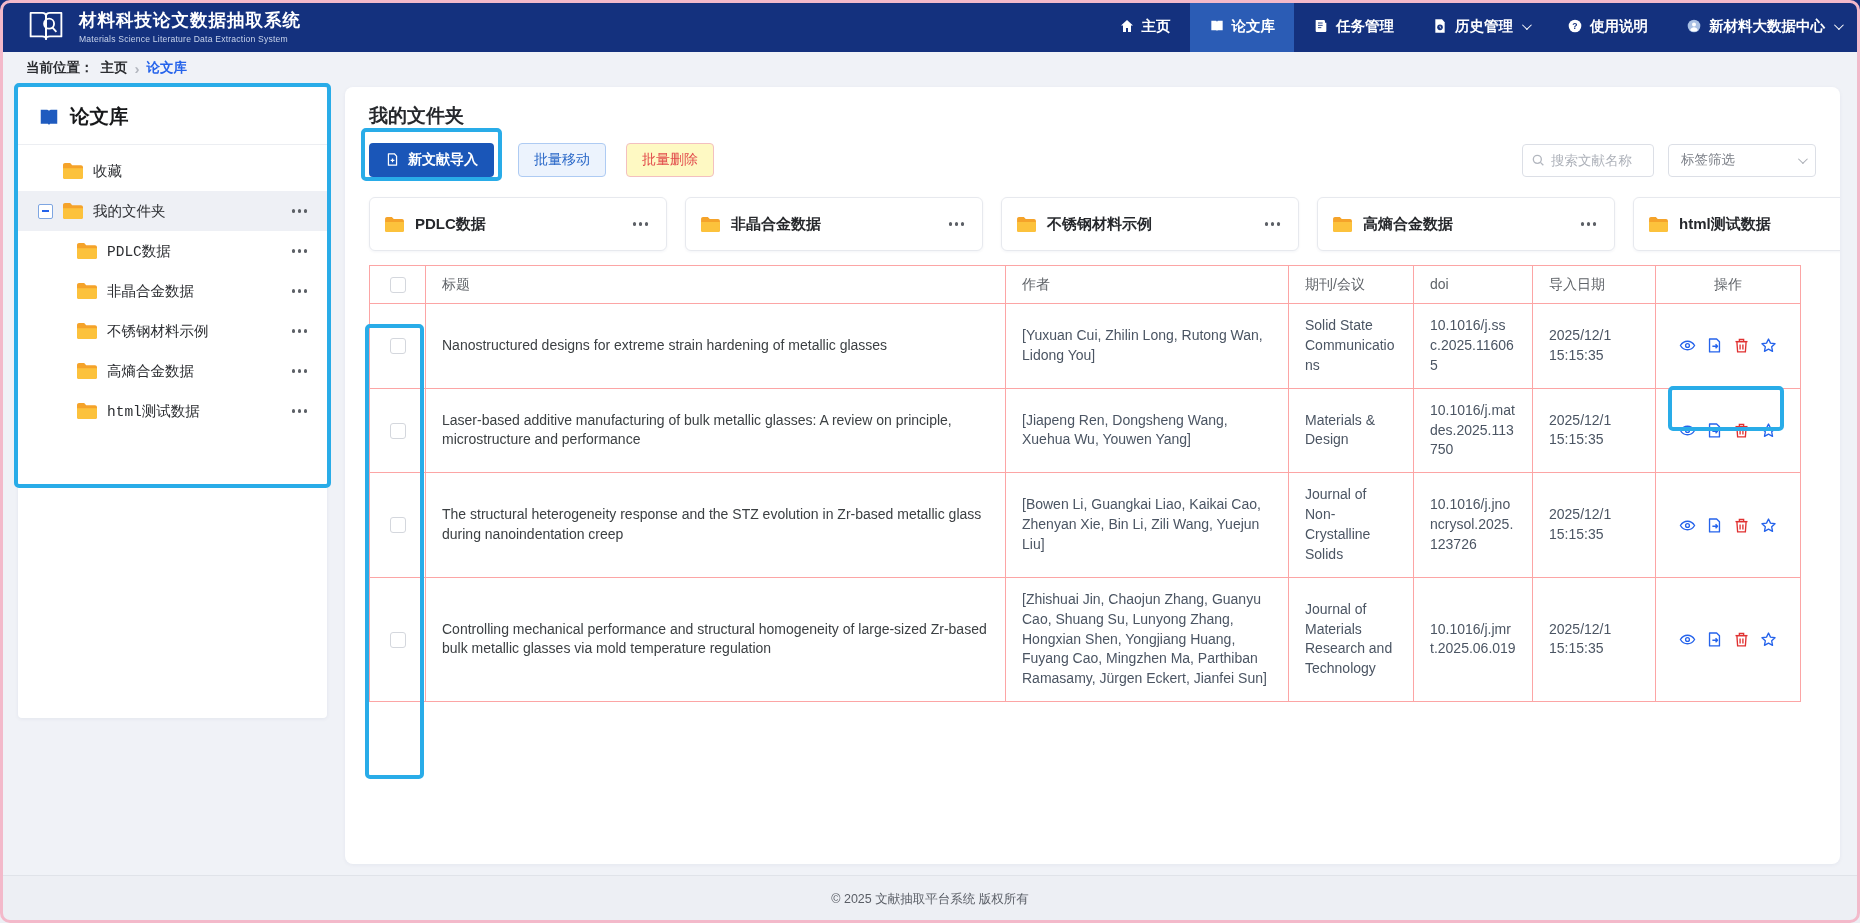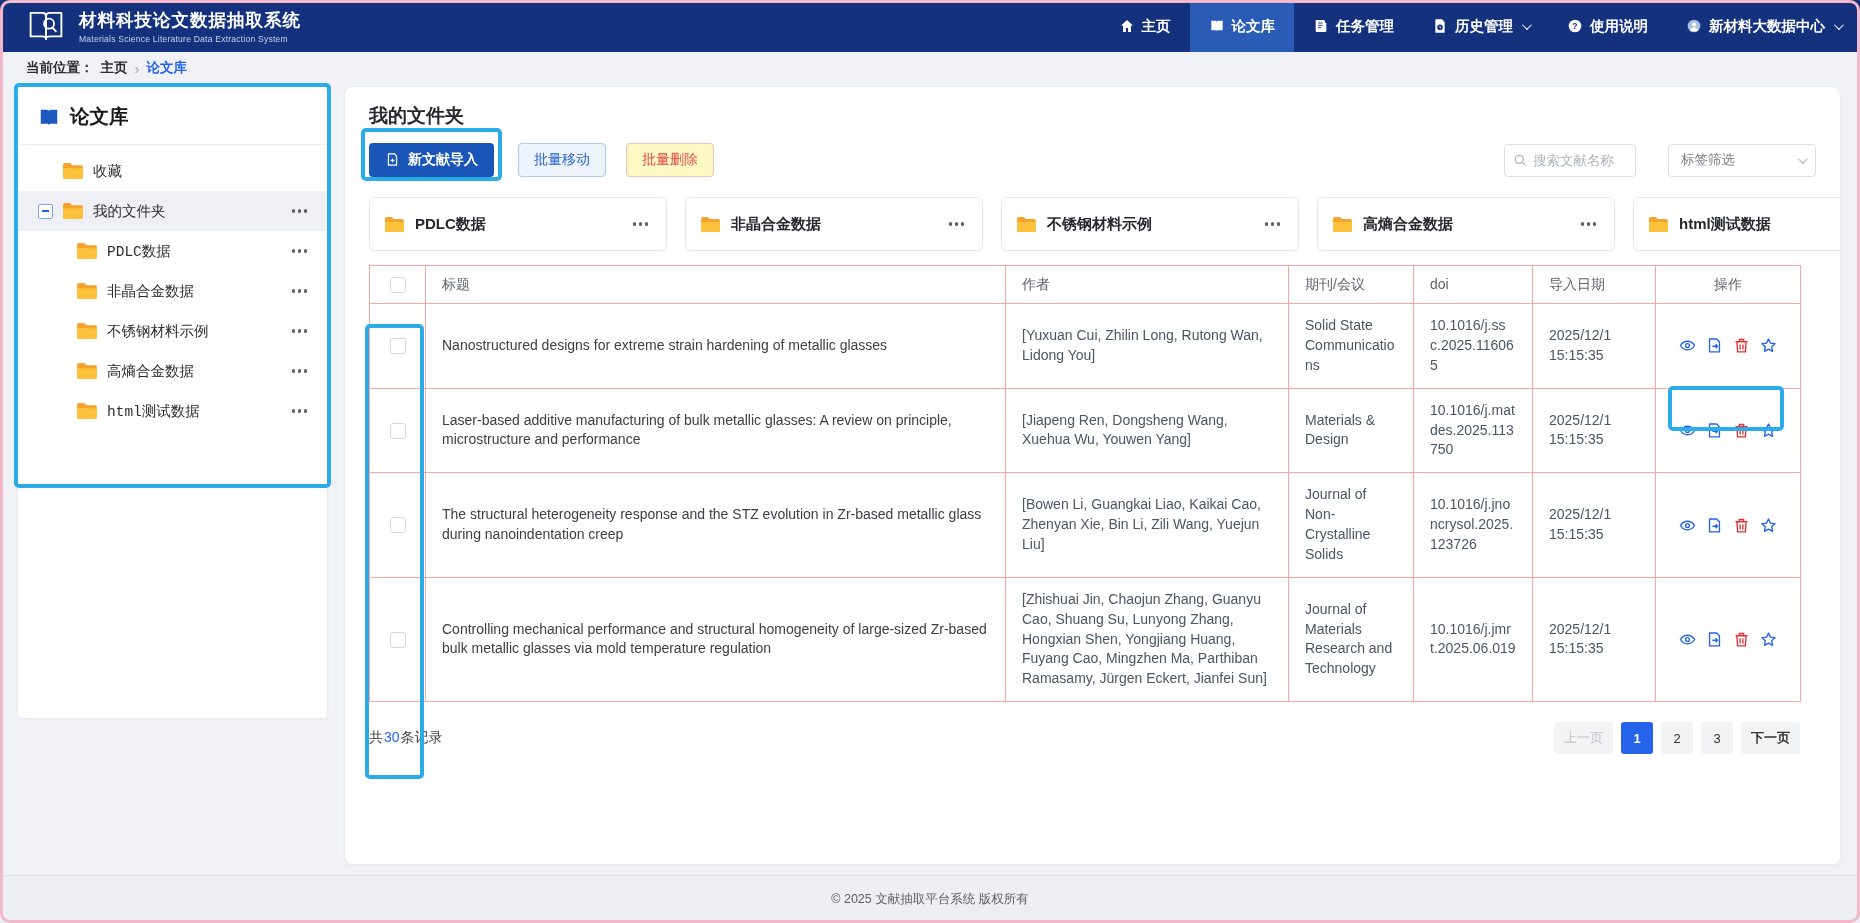--- a/index.html
+++ b/index.html
@@ -42,21 +42,21 @@
 
   
   .main { position:absolute; left:345px; top:87px; width:1495px; height:777px; background:#fff; border-radius:8px; padding:16px 24px 0 24px; box-shadow:0 1px 4px rgba(20,40,90,.05); overflow:hidden; }
   .main-title { font-size:19px; font-weight:bold; color:#26282c; }
 
   .toolbar { display:flex; align-items:center; margin-top:14px; }
   .btn { height:34px; display:inline-flex; align-items:center; justify-content:center; gap:7px; border-radius:4px; font-size:14px; cursor:pointer; padding:0 15px; border:1px solid transparent; }
   .btn-primary { background:#1a56b8; color:#fff; font-weight:600; }
   .btn-move { background:#ecf3fd; border-color:#aecbf3; color:#2a68c8; margin-left:24px; }
   .btn-del  { background:#fef9c3; border-color:#f3c0c0; color:#e24c4c; margin-left:20px; }
-  .toolbar-right { margin-left:auto; display:flex; gap:32px; }
+  .toolbar-right { margin-left:auto; display:flex; gap:14px; }
   .search-box { position:relative; width:132px; height:33px; }
   .search-box input { width:100%; height:100%; border:1px solid #dcdfe6; border-radius:4px; padding:0 8px 0 28px; font-size:13.5px; color:#303133; outline:none; font-family:inherit; }
   .search-box input::placeholder { color:#aeb2ba; }
   .search-icon { position:absolute; left:8px; top:8px; width:16px; height:16px; }
   .select-box { width:148px; height:33px; border:1px solid #dcdfe6; border-radius:4px; display:flex; align-items:center; padding:0 10px 0 12px; font-size:13.5px; color:#7b7f87; cursor:pointer; background:#fff; }
   .select-box .chev-g { width:7px; height:7px; border-right:1.5px solid #a9adb5; border-bottom:1.5px solid #a9adb5; transform:rotate(45deg) translateY(-2px); margin-left:auto; }
 
   .folder-cards { display:flex; gap:18px; margin-top:20px; width:1600px; }
   .folder-card { flex:none; width:298px; height:54px; background:#fff; border:1px solid #e7e9ee; border-radius:6px; box-shadow:0 1px 3px rgba(20,40,90,.05); display:flex; align-items:center; gap:10px; padding:0 14px; cursor:pointer; }
   .folder-card .fc-label { font-size:15px; font-weight:600; color:#26282c; }
@@ -575,32 +575,20 @@
                 <svg viewBox="0 0 24 24" fill="none" stroke="currentColor" stroke-width="1.9" stroke-linejoin="round">
                   <path d="M12 2.8l2.8 5.9 6.4.8-4.7 4.4 1.2 6.3L12 17.2l-5.7 3 1.2-6.3L2.8 9.5l6.4-.8z"></path>
                 </svg>
               </span>
           </div>
         </td>
       </tr>
     </tbody>
   </table>
 
-  <div class="table-foot">
-    <div class="rec-count">
-      <span>共</span><span class="num">30</span><span>条记录</span>
-    </div>
-    <div class="pagination">
-      <div class="pg disabled">上一页</div>
-      <div class="pg active">1</div>
-      <div class="pg">2</div>
-      <div class="pg">3</div>
-      <div class="pg nextp">下一页</div>
-    </div>
-  </div>
 </div>
 
 <div class="footer">
   <span>© 2025 文献抽取平台系统 版权所有</span>
 </div>
 
 <div class="hl hl-sidebar"></div>
 <div class="hl hl-import"></div>
 <div class="hl hl-checkbox"></div>
 <div class="hl hl-actions"></div>

